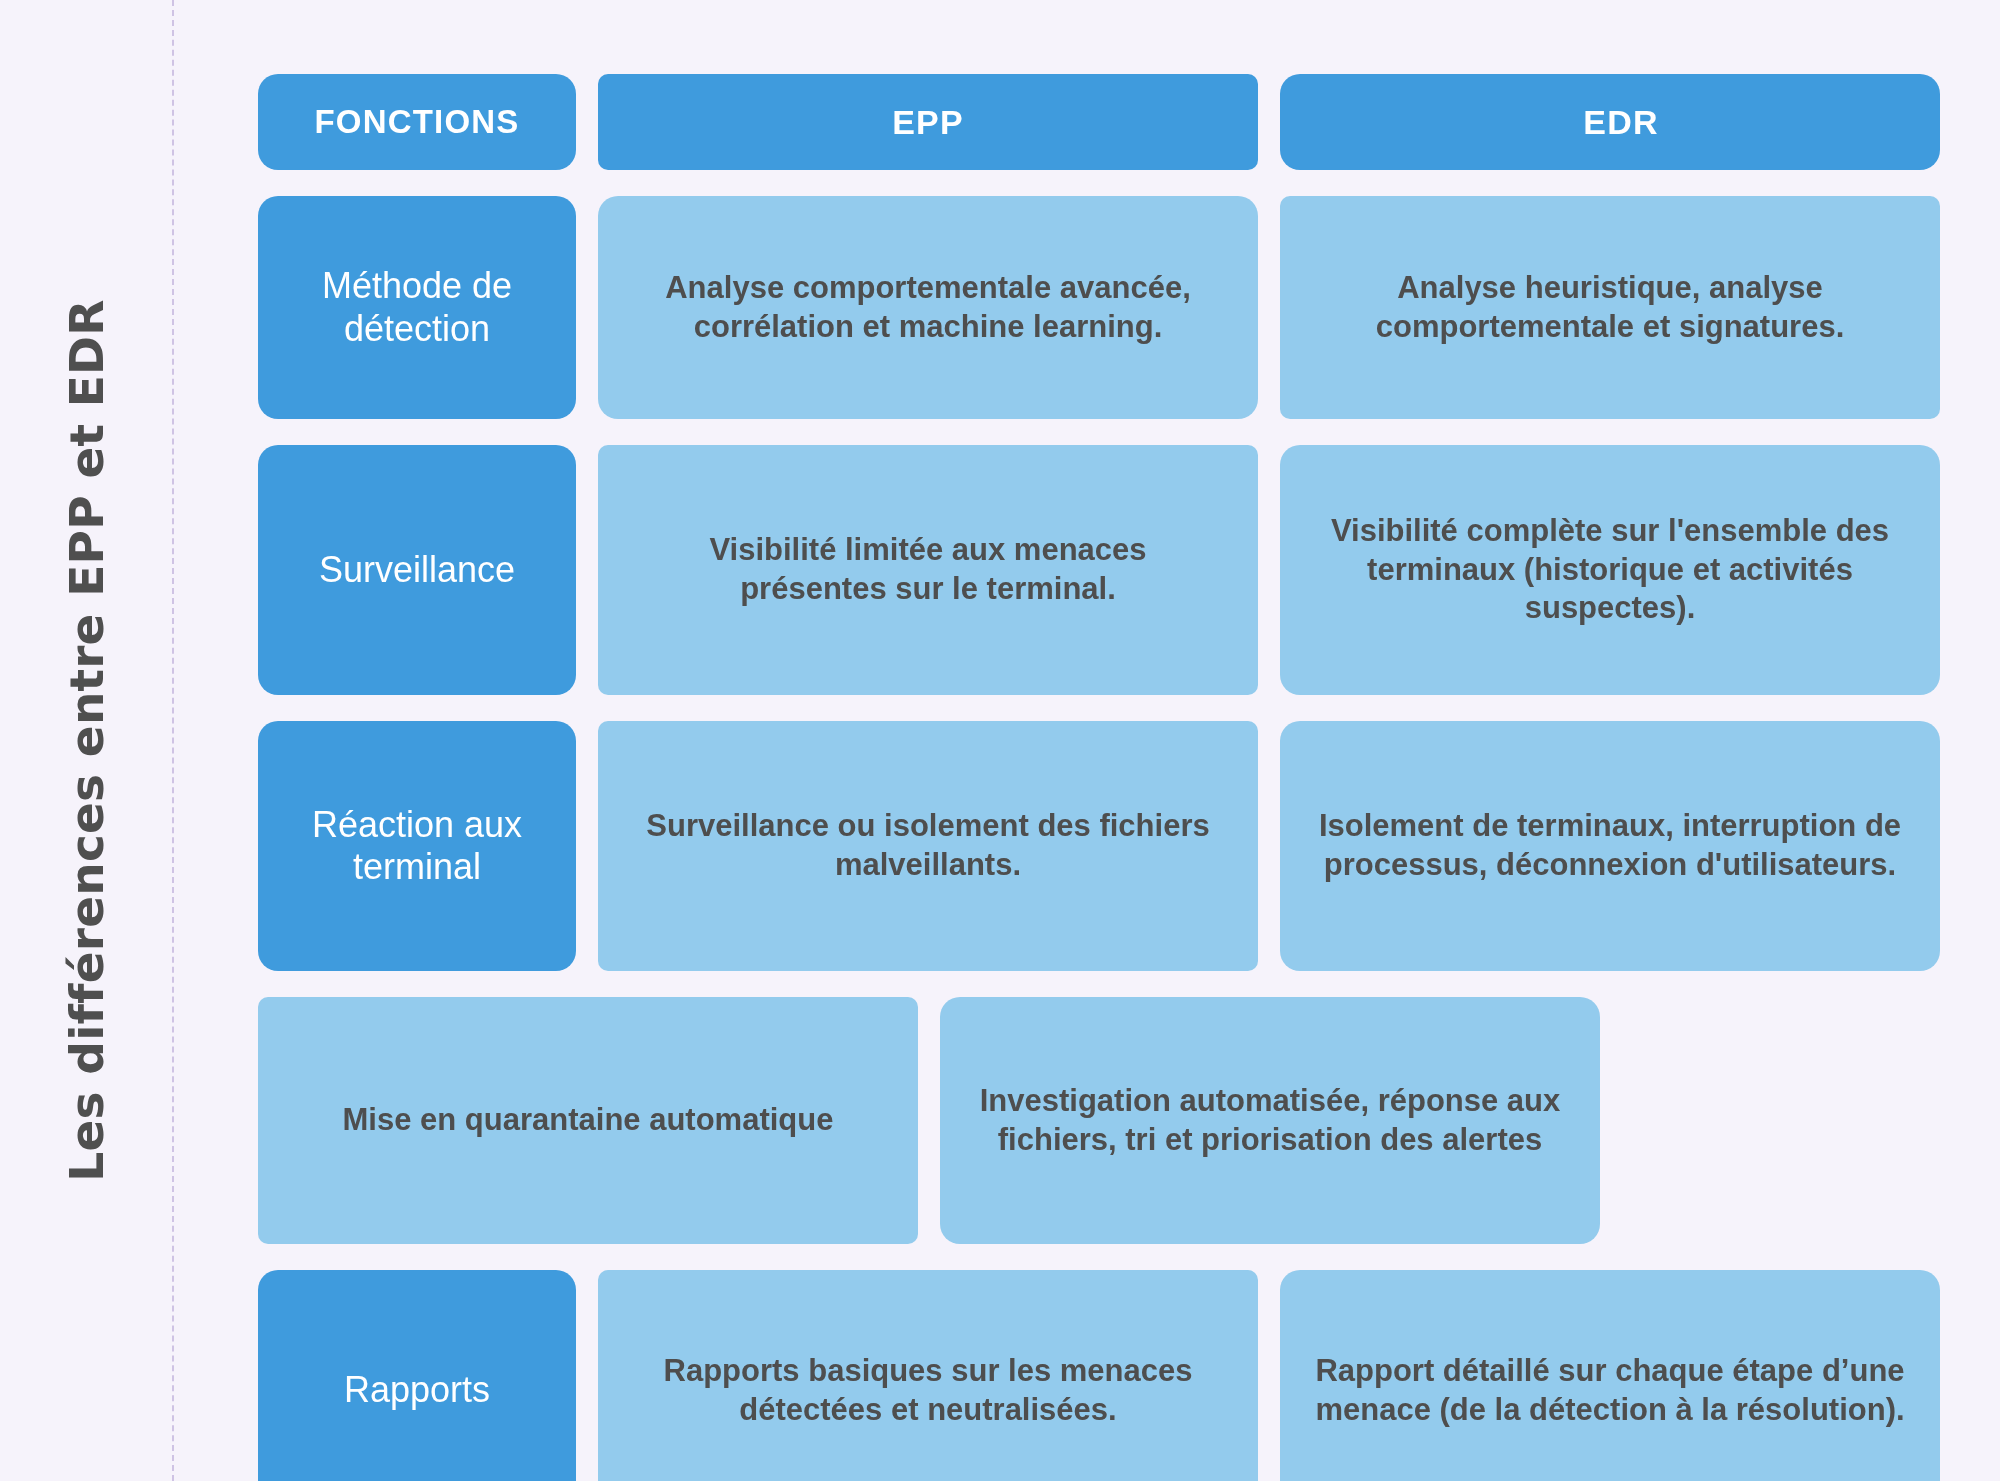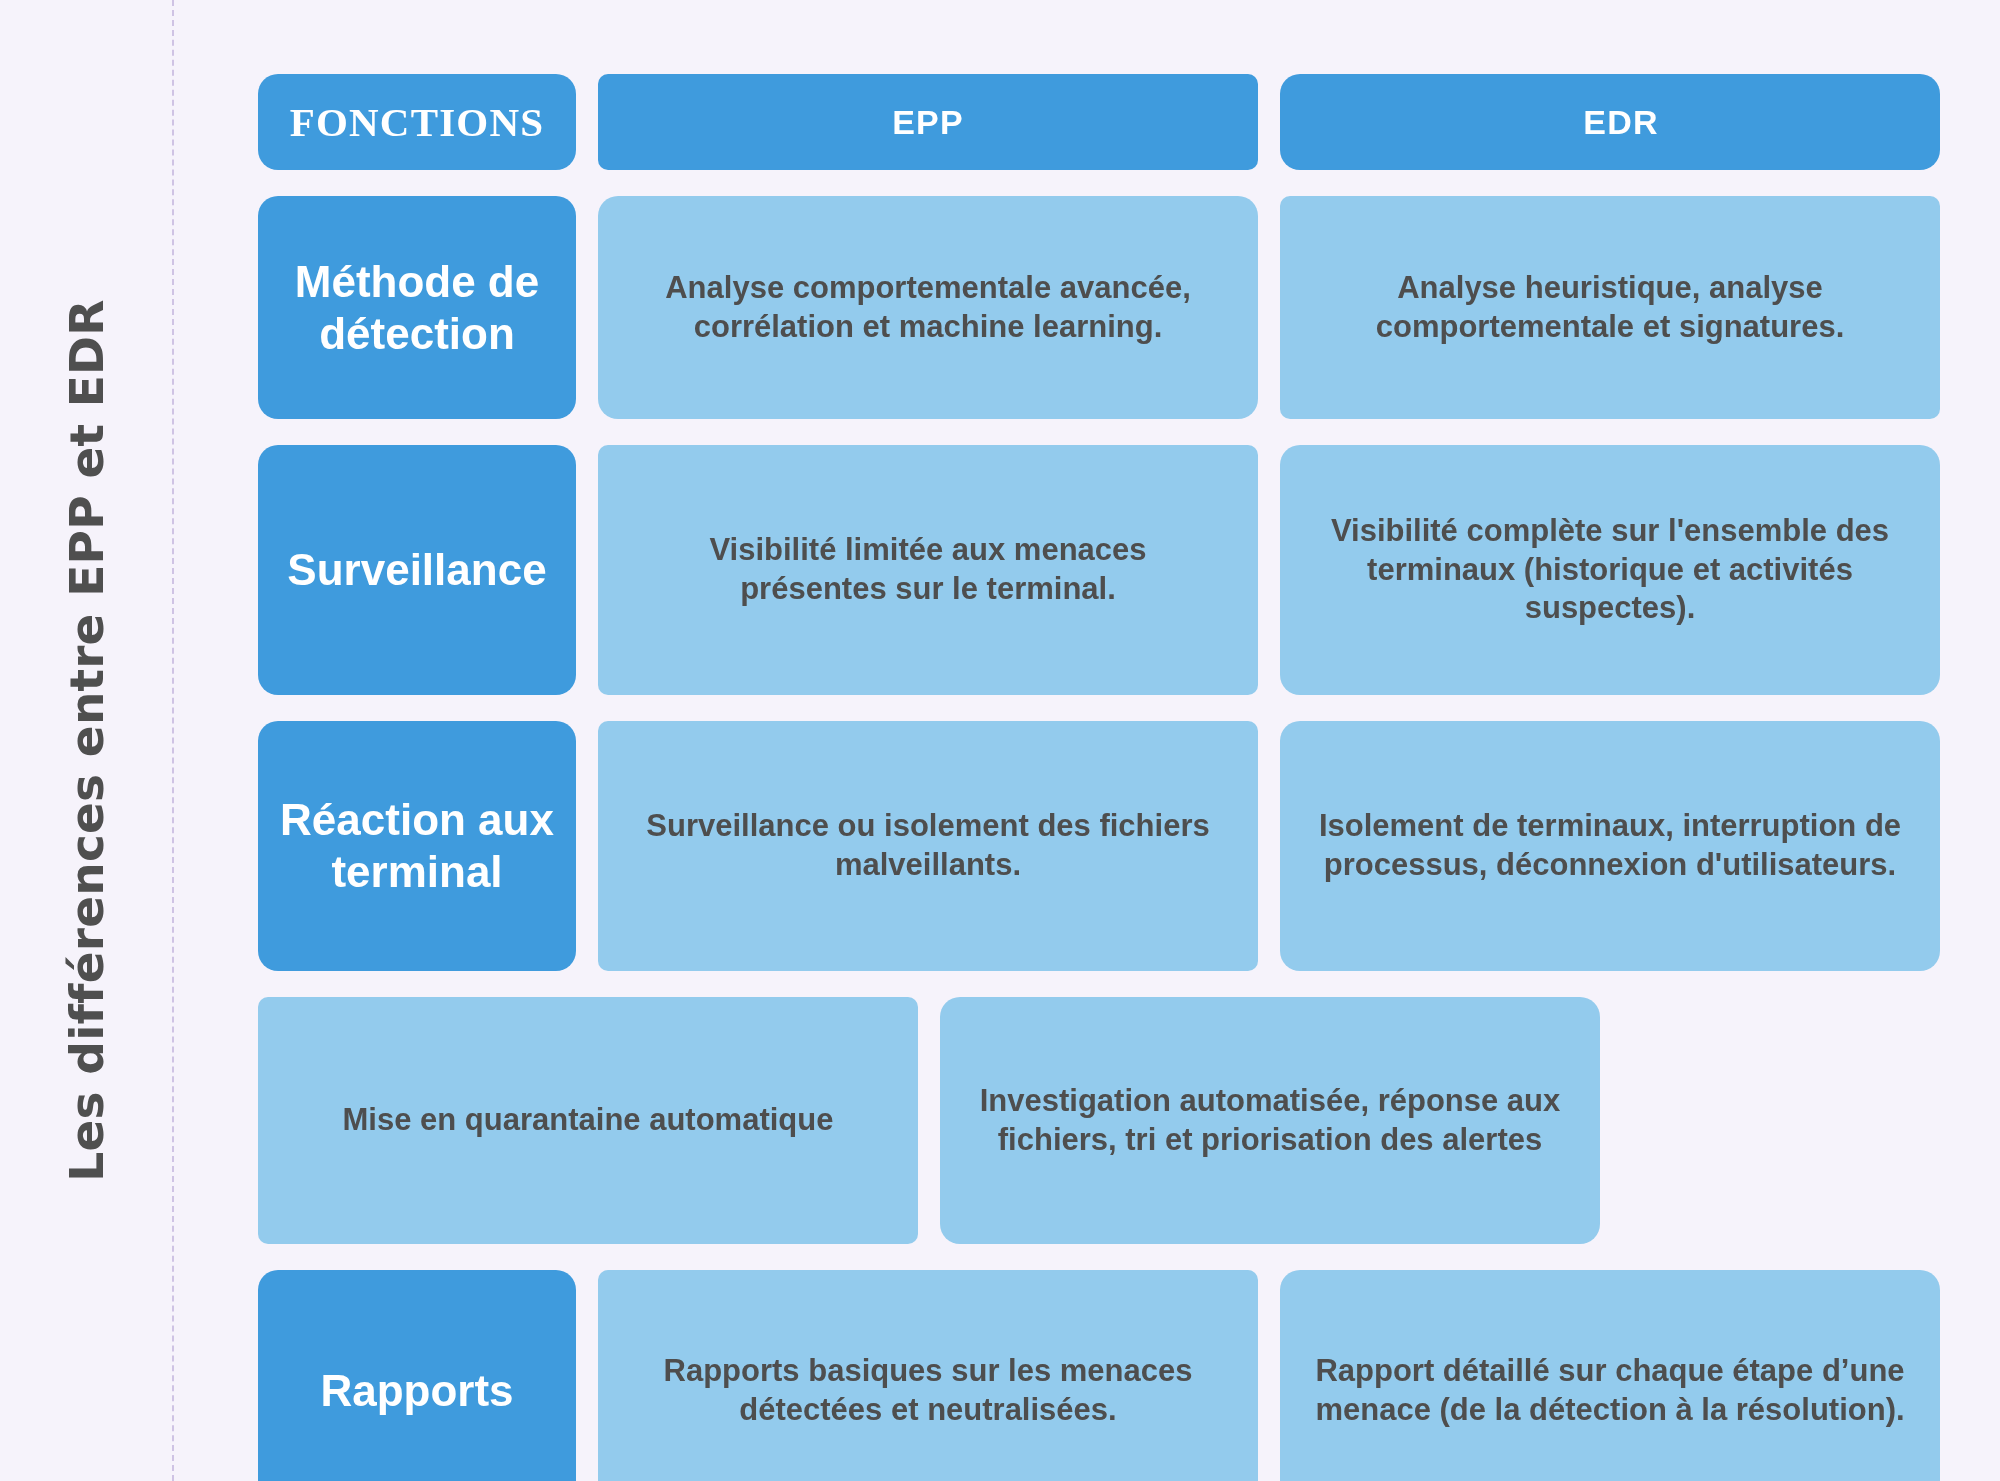--- a/index.html
+++ b/index.html
@@ -83,28 +83,28 @@
 
   
   .header-row .cell {
     background: #3f9bdd;
     height: 96px;
     color: #ffffff;
     font-weight: bold;
     font-size: 34px;
     letter-spacing: 1.2px;
   }
-  .header-row .col-fn { font-size: 41px; font-family: Liberation Serif, serif; }
+  .header-row .col-fn { font-size: 33px; }
 
   
   .body-row .col-fn {
     background: #3f9bdd;
     color: #ffffff;
-    font-weight: bold;
-    font-size: 44px;
+    font-weight: normal;
+    font-size: 36px;
     line-height: 1.18;
   }
   .body-row .col-epp,
   .body-row .col-edr {
     background: #93cbed;
     color: #4e4e4e;
     font-weight: bold;
     font-size: 31px;
     line-height: 1.25;
     padding: 14px 34px;

